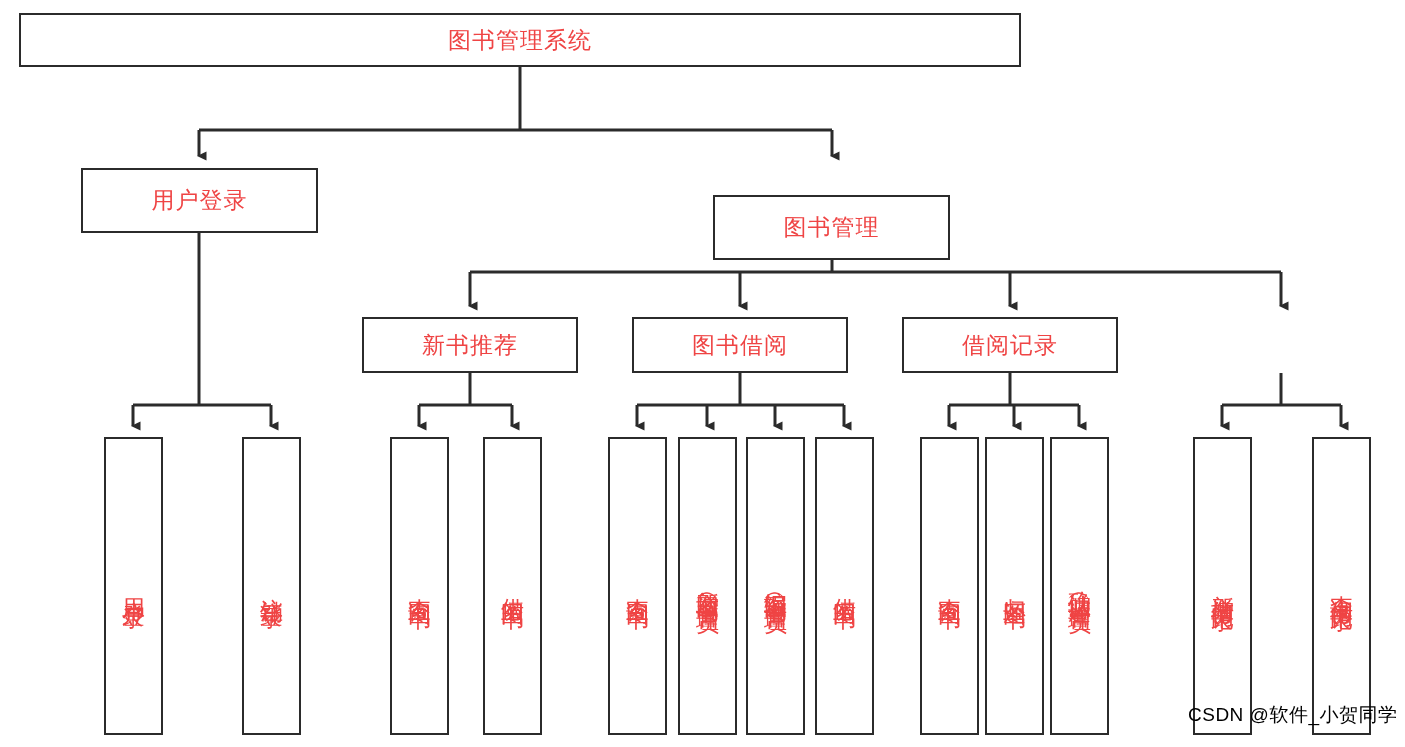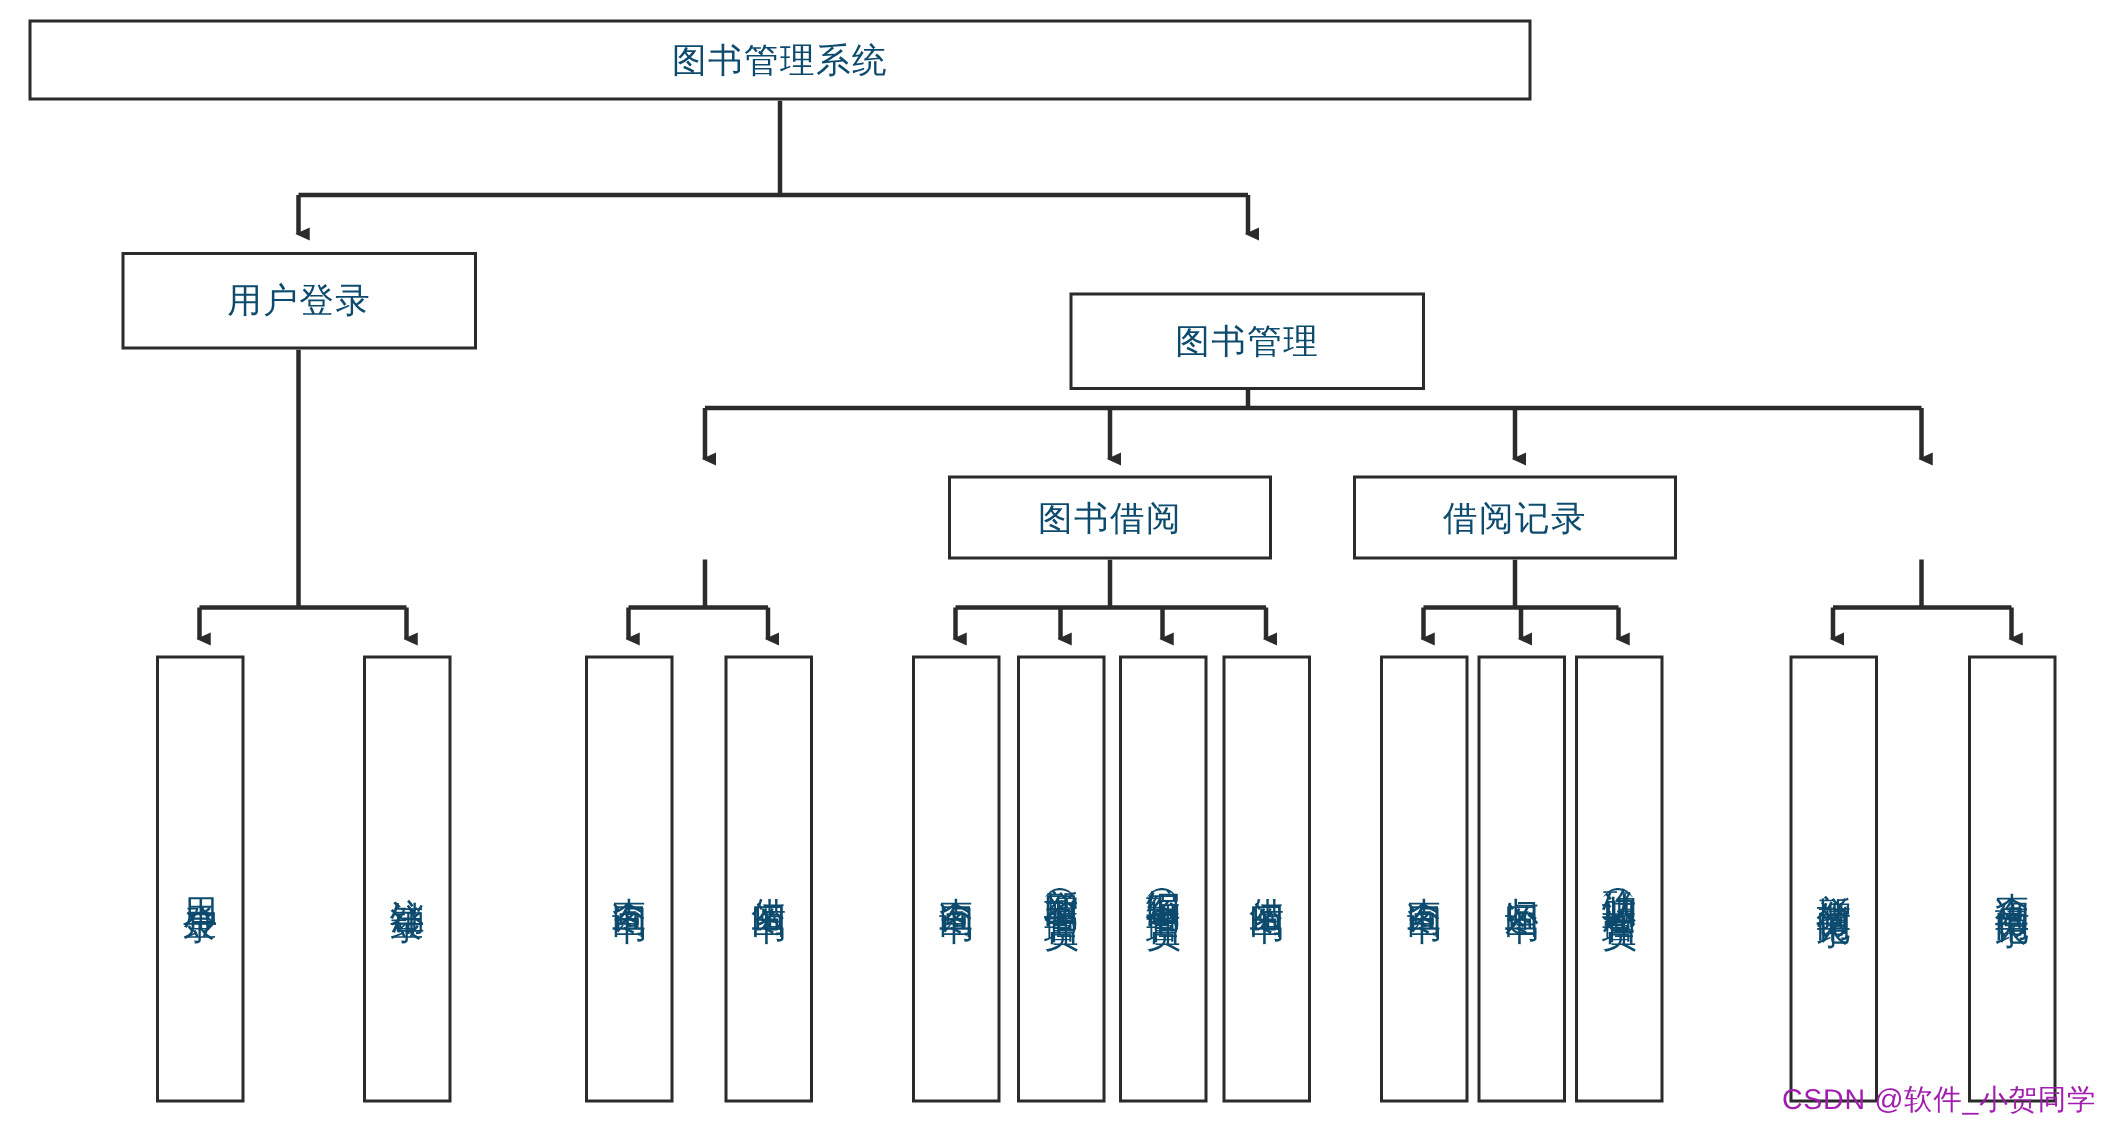--- a/index.html
+++ b/index.html
@@ -24,21 +24,21 @@
     pointer-events: none;
   }
   .node {
     position: absolute;
     box-sizing: border-box;
     background: #ffffff;
     border: 2px solid #2b2b2b;
     display: flex;
     align-items: center;
     justify-content: center;
-    color: #0c4a6e;
+    color: #ef4444;
   }
   .node.horiz {
     font-size: 23px;
     letter-spacing: 1px;
   }
   .node.vert {
     font-size: 23px;
     letter-spacing: 1px;
   }
   .node.vert .vtext {
@@ -49,23 +49,23 @@
     white-space: nowrap;
     display: block;
   }
   .node .htext {
     white-space: nowrap;
     display: block;
   }
   .watermark {
     position: absolute;
     left: 1188px;
-    top: 720px;
+    top: 702px;
     font-size: 19px;
-    color: #a21caf;
+    color: #000000;
     white-space: nowrap;
     letter-spacing: 0.5px;
   }
 </style>
 </head>
 <body>
 
 <div id="canvas">
 
   <svg id="wires" viewBox="0 0 1405 747">
@@ -122,20 +122,23 @@
     <span class="htext">图书管理系统</span>
   </div>
 
   <div class="node horiz" style="left:81px; top:168px; width:237px; height:65px;">
     <span class="htext">用户登录</span>
   </div>
   <div class="node horiz" style="left:713px; top:168px; width:237px; height:65px;margin-top:27px;">
     <span class="htext">图书管理</span>
   </div>
 
+  <div class="node horiz" style="left:362px; top:317px; width:216px; height:56px;">
+    <span class="htext">新书推荐</span>
+  </div>
   <div class="node horiz" style="left:632px; top:317px; width:216px; height:56px;justify-content:center;">
     <span class="htext">图书借阅</span>
   </div>
   <div class="node horiz" style="left:902px; top:317px; width:216px; height:56px;">
     <span class="htext">借阅记录</span>
   </div>
 
   <div class="node vert" style="left:104px; top:437px; width:59px; height:298px;">
     <span class="vtext">用户登录</span>
   </div>

